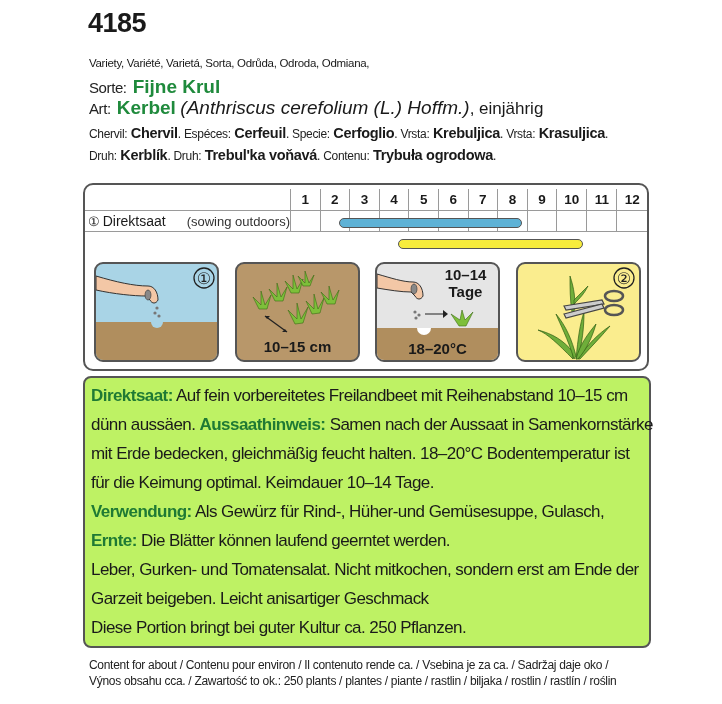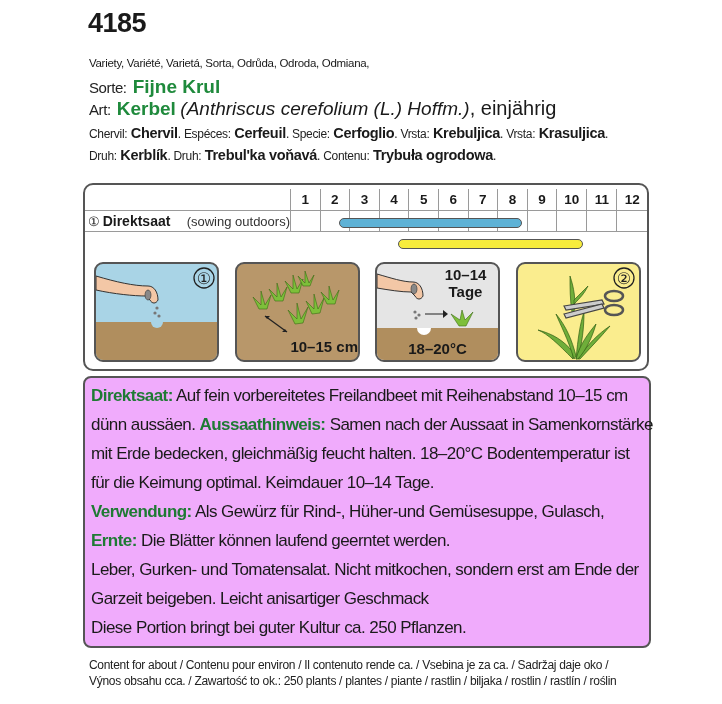--- a/index.html
+++ b/index.html
@@ -9,52 +9,52 @@
   #code { position: absolute; left: 88px; top: 8px; font-size: 27px; font-weight: bold; letter-spacing: -0.5px; }
   #variety-langs { position: absolute; left: 89px; top: 57px; font-size: 11.5px; letter-spacing: -0.3px; white-space: nowrap; }
   .line { position: absolute; left: 89px; white-space: nowrap; }
   .lbl { font-size: 15px; color: #222; letter-spacing: -0.4px; }
   .green { color: #1f8a3c; font-weight: bold; }
   #sorte-line { top: 76px; }
   #sorte-line .green { font-size: 19px; margin-left: 6px; }
   #art-line { top: 97px; }
   #art-line .green { font-size: 19px; margin-left: 6px; }
   #art-line .latin { font-size: 19px; font-style: italic; }
-  #art-line .rest { font-size: 20px; }
+  #art-line .rest { font-size: 17px; }
   #species-line { top: 125px; font-size: 13.5px; letter-spacing: -0.3px; }
   #druh-line { top: 147px; font-size: 13.5px; letter-spacing: -0.3px; }
   .small { font-size: 12px; color: #222; }
   .bold { font-weight: bold; font-size: 14.5px; }
 
   
   #calendar-panel { position: absolute; left: 83px; top: 183px; width: 566px; height: 188px; border: 2px solid #555; border-radius: 10px; background: #fff; }
   #cal-table { position: absolute; left: 0; top: 4px; border-collapse: collapse; }
   #cal-table td { border: 1px solid #9a9a9a; height: 21px; padding: 0; }
   #cal-table tr:first-child td.month { border-top: none; }
   #cal-table td.label { border: none; border-bottom: 1px solid #9a9a9a; width: 191px; font-size: 13px; padding-left: 3px; white-space: nowrap; }
   #cal-table tr:first-child td.label { border-bottom: 1px solid #9a9a9a; }
   #cal-table td.month { width: 31px; text-align: center; font-weight: bold; font-size: 13.5px; position: relative; }
   #cal-table td.month:last-child { border-right: none; }
-  .row-name { font-weight: bold; font-size: 14px; display: inline-block; width: 84px; }
+  .row-name { font-weight: normal; font-size: 14px; display: inline-block; width: 84px; }
   .row-sub { color: #333; font-size: 13px; }
   .circ { font-size: 13px; margin-right: 3px; }
   .bar { position: absolute; height: 10px; border-radius: 6px; border: 1px solid #555; }
   #bar-sow { left: 254px; top: 33px; width: 183px; background: #5eb2d6; }
   #bar-harvest { left: 313px; top: 54px; width: 185px; background: #f7ec3c; }
 
   .pic { position: absolute; top: 77px; width: 125px; height: 100px; border: 2px solid #555; border-radius: 9px; overflow: hidden; }
   #pic-sowing { left: 9px; background: #a9d4e6; }
   #pic-spacing { left: 150px; background: #b8976a; }
   #pic-germination { left: 290px; background: #e5e5e5; }
   #pic-harvest { left: 431px; background: #faed8e; }
   .pic svg { position: absolute; left: 0; top: 0; }
   .pic-text { position: absolute; width: 100%; text-align: center; font-weight: bold; font-size: 15px; color: #1a1a1a; }
 
   
-  #info-panel { position: absolute; left: 83px; top: 376px; width: 568px; height: 272px; border: 2px solid #555; border-radius: 8px; background: #f0abfc; padding: 3px 0 0 6px; }
+  #info-panel { position: absolute; left: 83px; top: 376px; width: 568px; height: 272px; border: 2px solid #555; border-radius: 8px; background: #bef264; padding: 3px 0 0 6px; }
   .para { font-size: 17px; line-height: 29px; letter-spacing: -0.55px; white-space: nowrap; color: #1a1a1a; }
   .para .g { color: #1f7a34; font-weight: bold; }
 
   #footer { position: absolute; left: 89px; top: 657px; font-size: 12px; letter-spacing: -0.3px; line-height: 16px; white-space: nowrap; color: #222; }
 </style>
 </head>
 <body>
 
 <div id="code">4185</div>
 <div id="variety-langs">Variety, Variété, Varietá, Sorta, Odrůda, Odroda, Odmiana,</div>
@@ -138,21 +138,21 @@
         <path d="M38 37 l-6 -12 l8 8 l0 -14 l4 14 l6 -10 l-4 14 z"></path>
         <path d="M54 29 l-6 -12 l8 8 l0 -14 l4 14 l6 -10 l-4 14 z"></path>
         <path d="M66 22 l-5 -10 l7 7 l0 -12 l4 12 l5 -8 l-4 11 z"></path>
         <path d="M58 60 l-7 -14 l9 9 l0 -16 l4 16 l7 -12 l-5 16 z"></path>
         <path d="M75 50 l-6 -13 l8 8 l0 -15 l4 15 l6 -11 l-4 15 z"></path>
         <path d="M90 40 l-6 -12 l8 8 l0 -14 l4 14 l6 -10 l-4 14 z"></path>
       </g>
       <line x1="28" y1="52" x2="50" y2="68" stroke="#222" stroke-width="1.2"></line>
       <path d="M28 52 l5 0 l-3 3 z M50 68 l-5 0 l3 -3 z" fill="#222"></path>
     </svg>
-    <div class="pic-text" style="top:74px;text-align:right;">10–15 cm</div>
+    <div class="pic-text" style="top:74px;">10–15 cm</div>
   </div>
 
   <div class="pic" id="pic-germination">
     <svg width="125" height="100">
       <rect x="0" y="64" width="125" height="36" fill="#b08e5e"></rect>
       <path d="M40 64 a7 7 0 0 0 14 0 z" fill="#fff"></path>
       <path d="M0 10 C14 14 26 18 36 18 C42 18 46 24 46 32 C44 36 40 36 38 32 L34 28 C24 28 12 26 0 24 z" fill="#f3c7a6" stroke="#333" stroke-width="1"></path>
       <ellipse cx="37" cy="25" rx="3" ry="5" fill="#888" stroke="#333" stroke-width="0.6"></ellipse>
       <circle cx="38" cy="48" r="1.6" fill="#777"></circle>
         <circle cx="42" cy="51" r="1.6" fill="#777"></circle>

